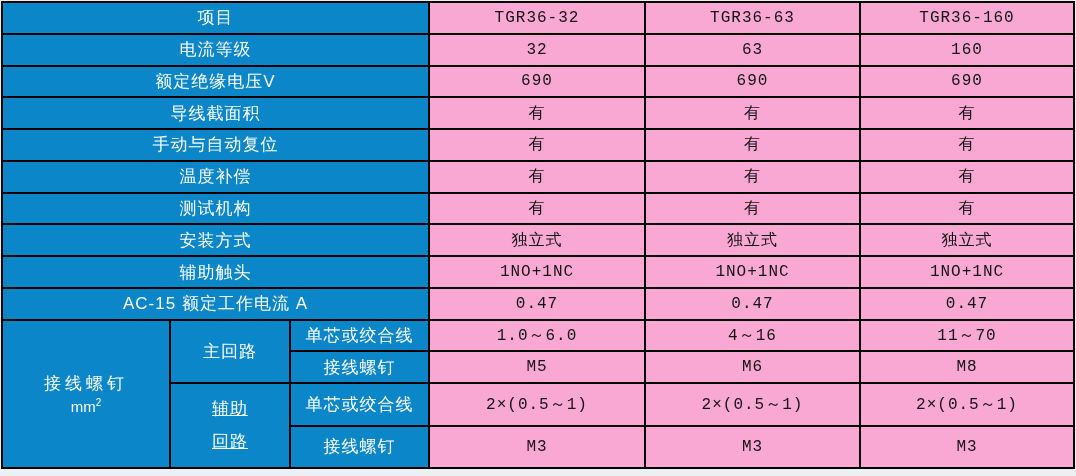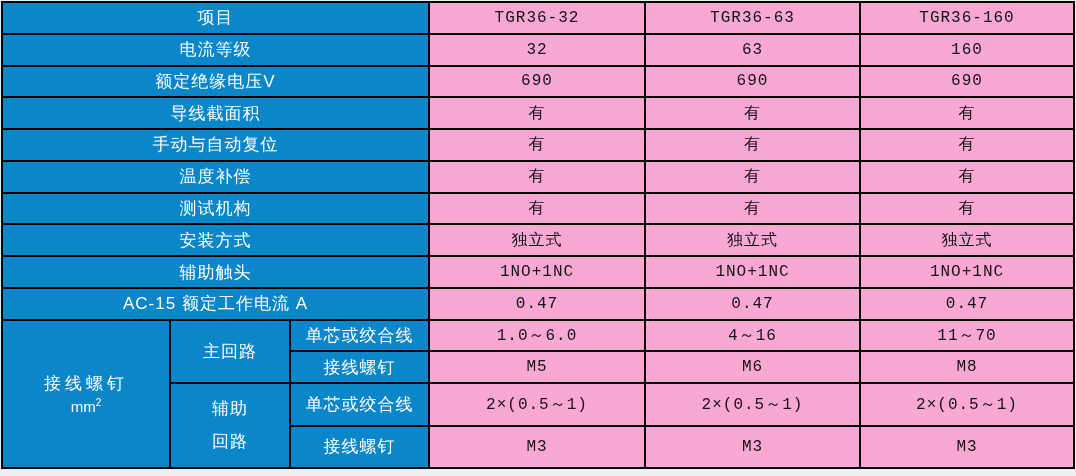--- a/index.html
+++ b/index.html
@@ -38,21 +38,21 @@
   .data {
     background: #f9a8d4;
     color: #141414;
     font-family: "Liberation Mono", "DejaVu Sans Mono", monospace;
     font-size: 16px;
     letter-spacing: 1px;
   }
   .group-line1 { letter-spacing: 4px; line-height: 1.5; }
   .group-line2 { font-family: Liberation Sans, sans-serif; font-size: 15px; letter-spacing: 0; line-height: 1.3; }
   .group-line2 sup { font-size: 10px; }
-  .two-line div { line-height: 1.9; }
+  .two-line div { line-height: 1.9; text-decoration: underline; }
 </style>
 </head>
 <body>
 
 <table class="spec-table">
   <colgroup>
     <col style="width:168px">
       <col style="width:120px">
       <col style="width:139px">
     <col style="width:216px">

